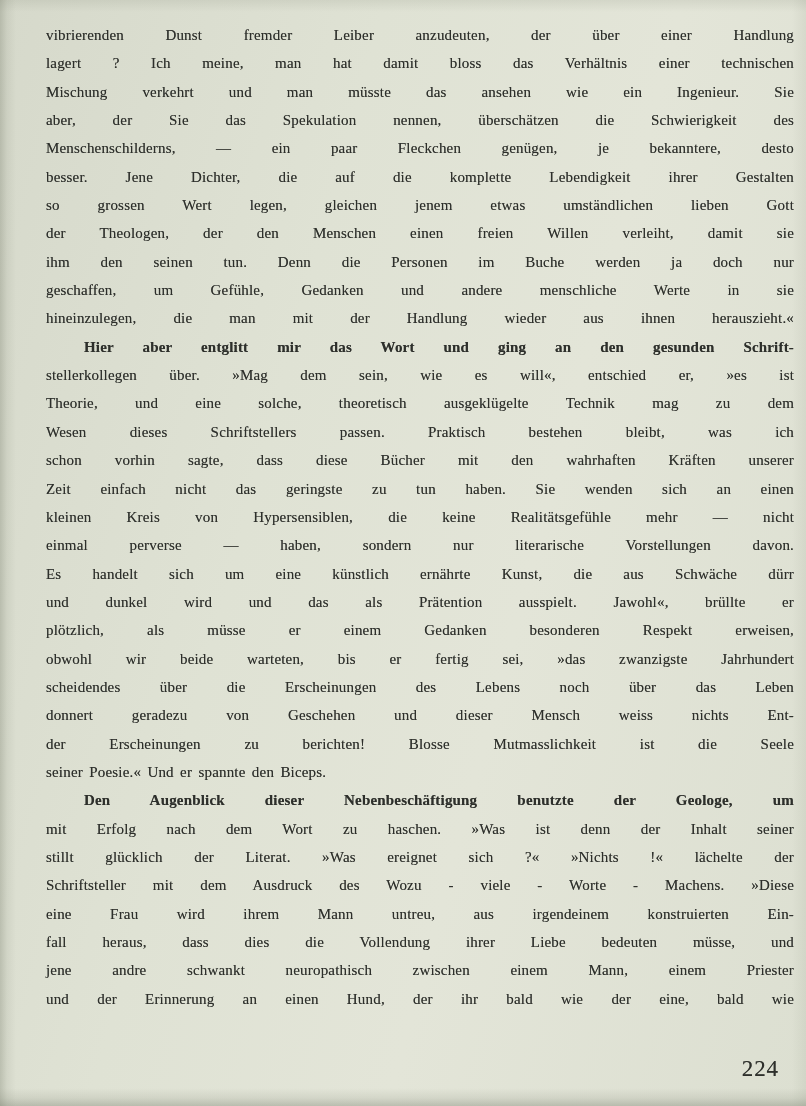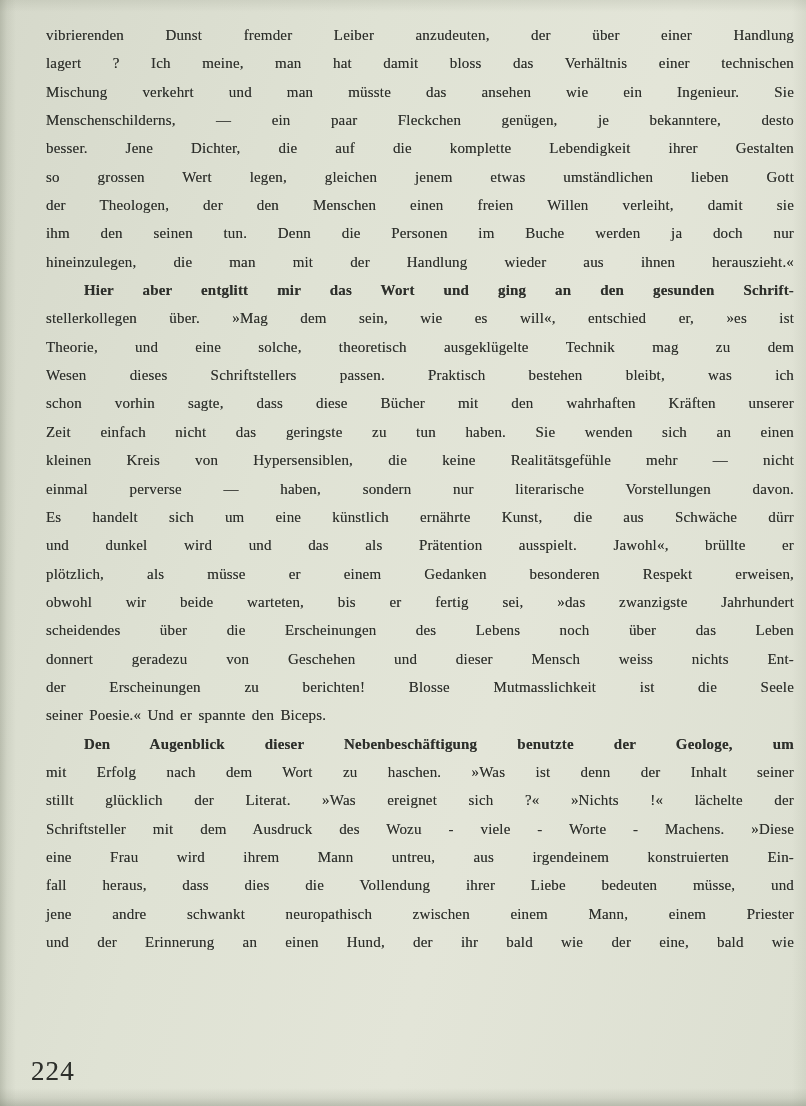--- a/index.html
+++ b/index.html
@@ -33,39 +33,41 @@
     text-align-last: justify;
     white-space: nowrap;
   }
   .line.indent { padding-left: 38px; font-weight: bold; }
   .line.endline { text-align-last: left; font-family: Liberation Serif, serif; }
   .pagenum {
     position: absolute;
     left: 31px;
     top: 1056px;
     width: 748px;
-    text-align: left;
-    font-size: 27px;
+    text-align: right;
+    font-size: 23px;
     letter-spacing: 0.04em;
     text-shadow: 0 0 0.5px rgba(45,47,43,0.5);
   }
 </style>
 </head>
 <body>
 
 <div class="page">
   <div class="textblock">
     <div class="line">vibrierenden Dunst fremder Leiber anzudeuten, der über einer Handlung</div>
     <div class="line">lagert ? Ich meine, man hat damit bloss das Verhältnis einer technischen</div>
     <div class="line">Mischung verkehrt und man müsste das ansehen wie ein Ingenieur. Sie</div>
+    <div class="line">aber, der Sie das Spekulation nennen, überschätzen die Schwierigkeit des</div>
     <div class="line">Menschenschilderns, — ein paar Fleckchen genügen, je bekanntere, desto</div>
     <div class="line">besser. Jene Dichter, die auf die komplette Lebendigkeit ihrer Gestalten</div>
     <div class="line">so grossen Wert legen, gleichen jenem etwas umständlichen lieben Gott</div>
     <div class="line">der Theologen, der den Menschen einen freien Willen verleiht, damit sie</div>
     <div class="line">ihm den seinen tun. Denn die Personen im Buche werden ja doch nur</div>
+    <div class="line">geschaffen, um Gefühle, Gedanken und andere menschliche Werte in sie</div>
     <div class="line">hineinzulegen, die man mit der Handlung wieder aus ihnen herauszieht.«</div>
     <div class="line indent">Hier aber entglitt mir das Wort und ging an den gesunden Schrift-</div>
     <div class="line">stellerkollegen über. »Mag dem sein, wie es will«, entschied er, »es ist</div>
     <div class="line">Theorie, und eine solche, theoretisch ausgeklügelte Technik mag zu dem</div>
     <div class="line">Wesen dieses Schriftstellers passen. Praktisch bestehen bleibt, was ich</div>
     <div class="line">schon vorhin sagte, dass diese Bücher mit den wahrhaften Kräften unserer</div>
     <div class="line">Zeit einfach nicht das geringste zu tun haben. Sie wenden sich an einen</div>
     <div class="line">kleinen Kreis von Hypersensiblen, die keine Realitätsgefühle mehr — nicht</div>
     <div class="line">einmal perverse — haben, sondern nur literarische Vorstellungen davon.</div>
     <div class="line">Es handelt sich um eine künstlich ernährte Kunst, die aus Schwäche dürr</div>

